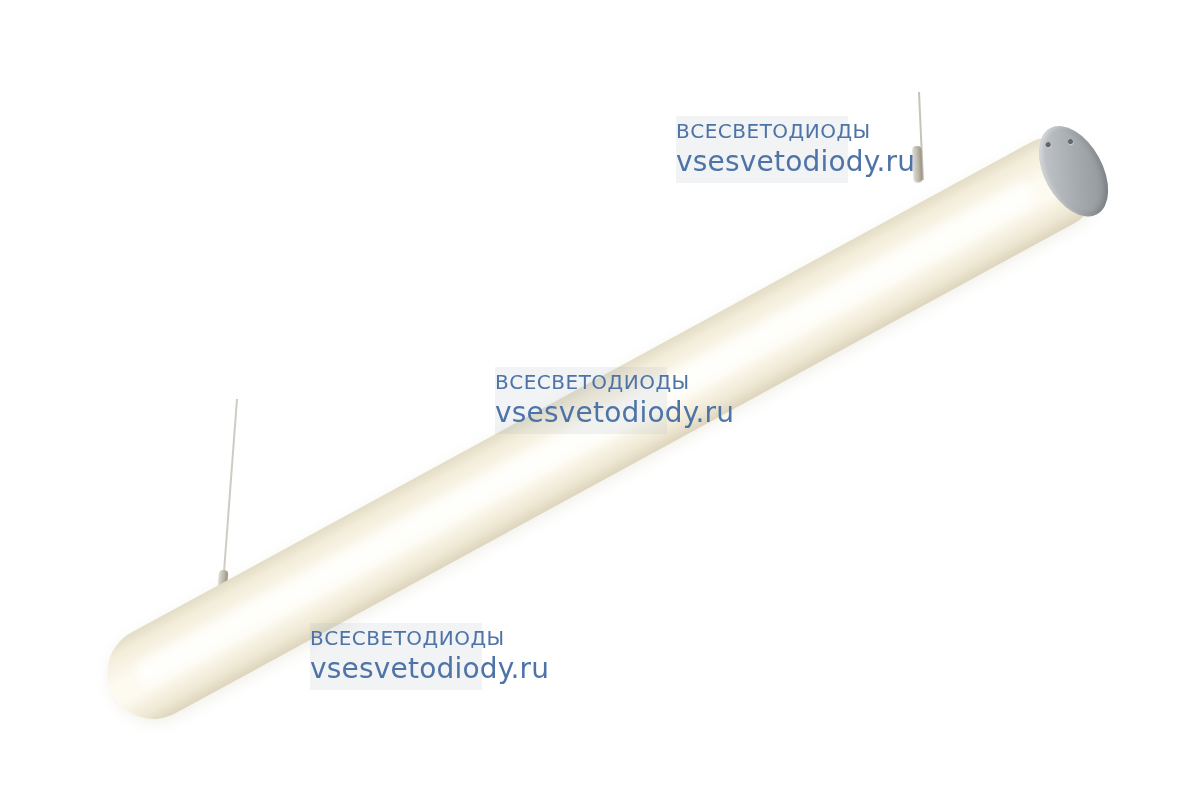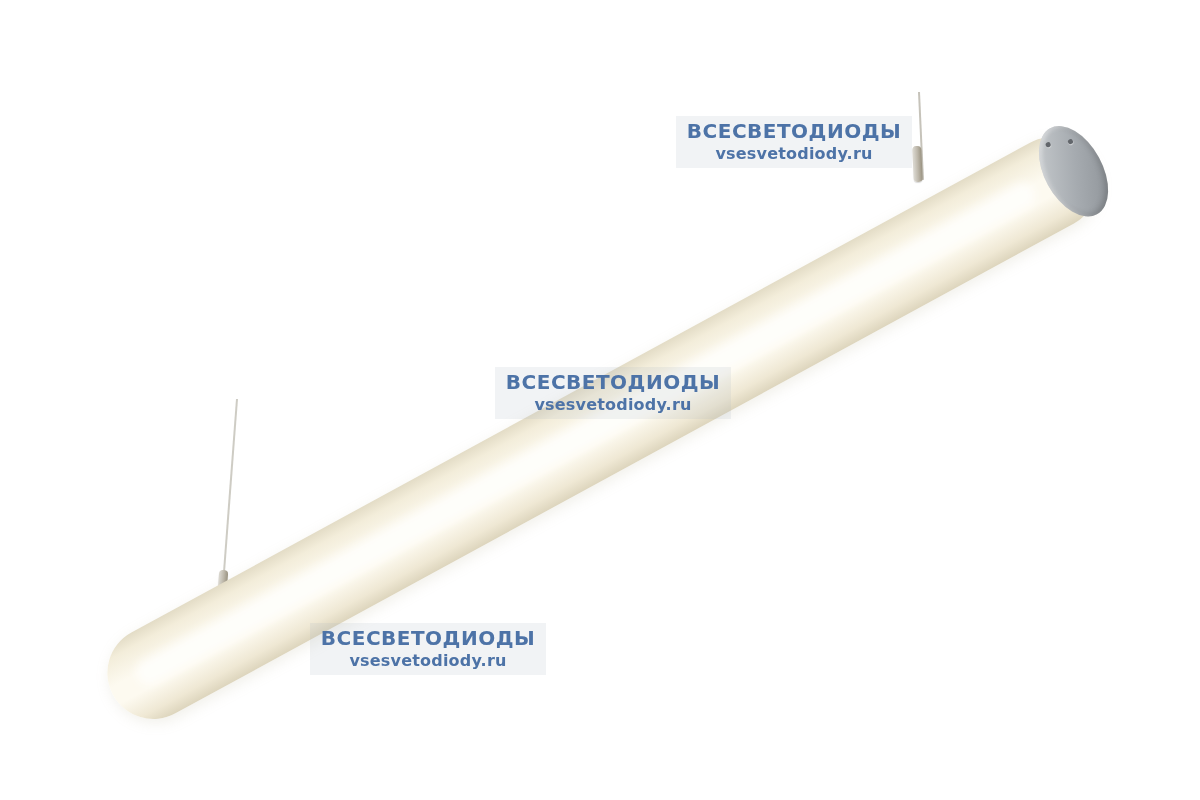--- a/index.html
+++ b/index.html
@@ -91,34 +91,34 @@
     border-radius: 50%;
     background: #62666b;
     box-shadow: 0 1px 1px rgba(255,255,255,0.5);
   }
   .screw-1 { left: 30%; top: 11%; }
   .screw-2 { left: 66%; top: 19%; }
 
   
   .watermark {
     position: absolute;
-    width: 236px;
+    width: 172px;
     text-align: center;
-    font-weight: bold;
+    font-weight: normal;
     color: var(--watermark, #4d73a7);
     background: rgba(170, 180, 192, 0.16);
     padding: 3px 0 4px 0;
     line-height: 1.25;
   }
   .wm-line1 {
     font-size: 20px;
     letter-spacing: 0.5px;
   }
   .wm-line2 {
-    font-size: 16px;
+    font-size: 28px;
     letter-spacing: 0.2px;
   }
   .wm1 { left: 676px; top: 116px; }
   .wm2 { left: 495px; top: 367px; }
   .wm3 { left: 310px; top: 623px; }
 </style>
 </head>
 <body>
 
 <div class="stage" role="img" aria-label="Suspended cylindrical LED tube luminaire hanging diagonally on two thin wires, warm white diffuser with gray round end cap">

